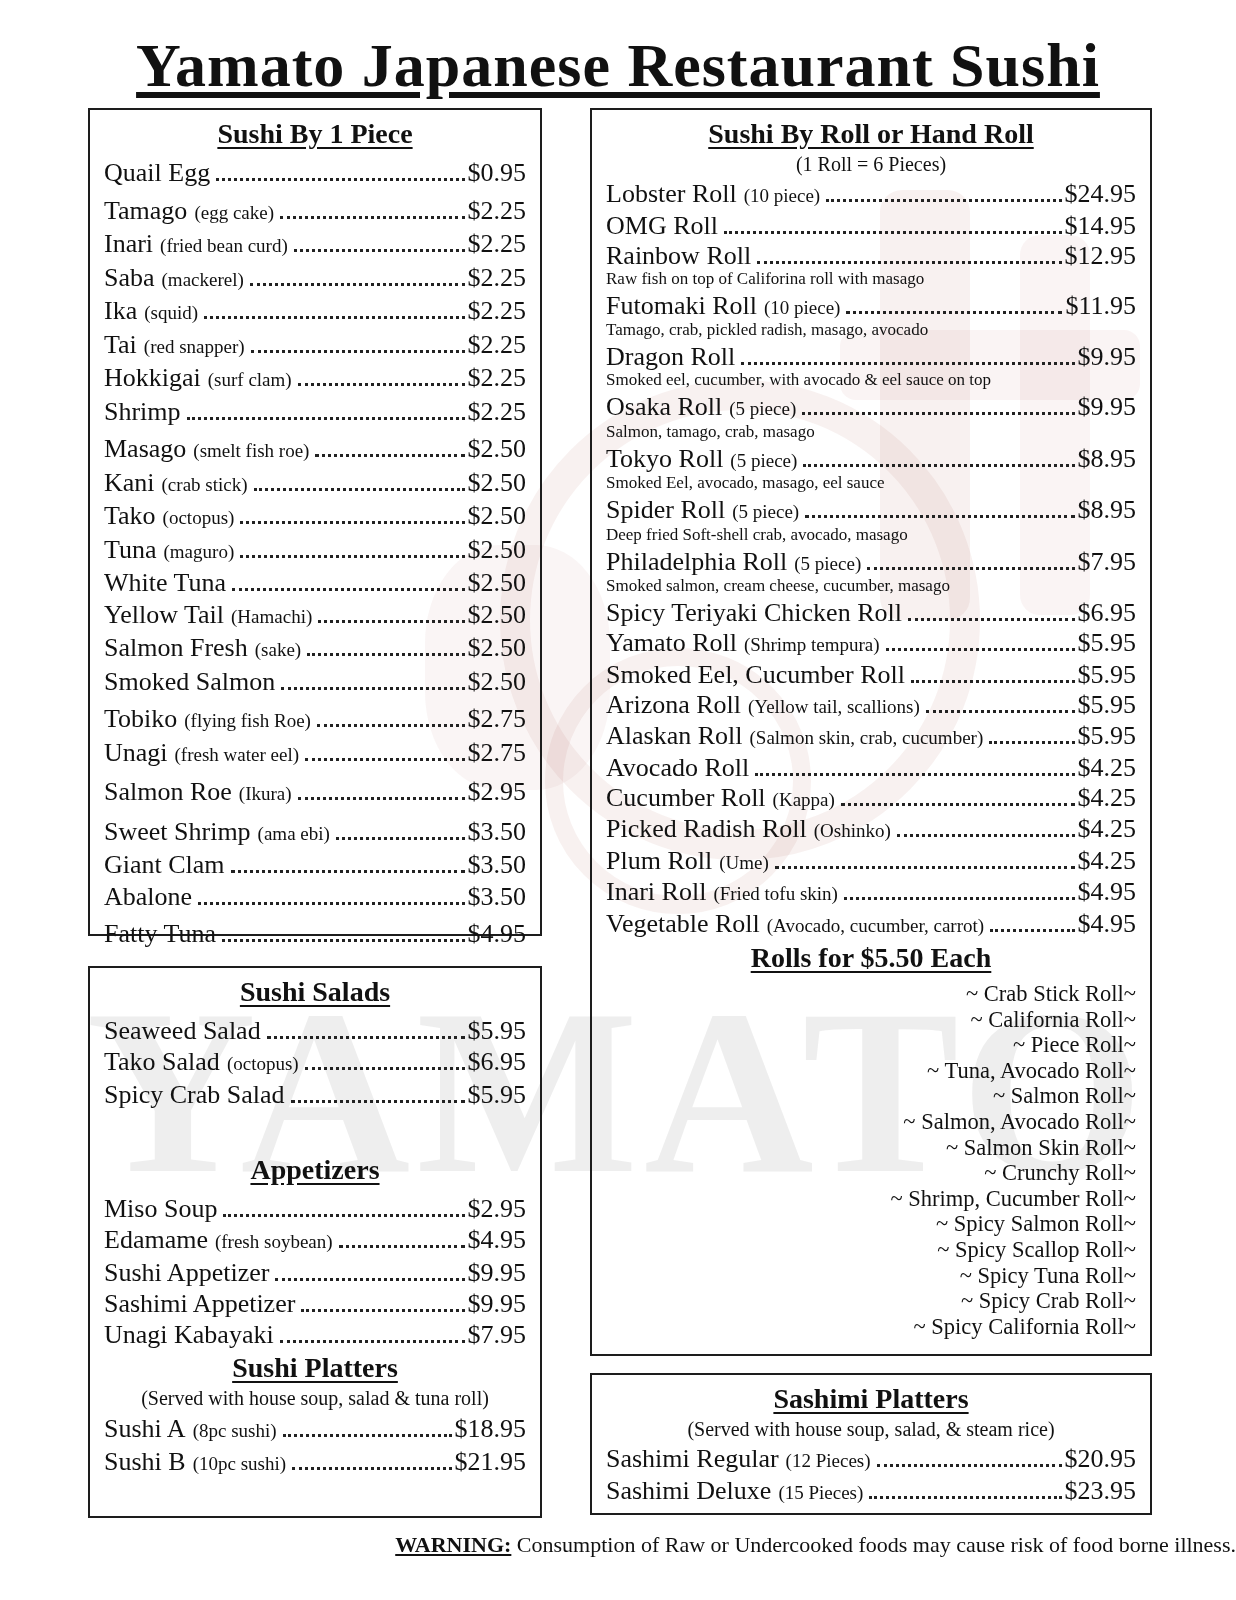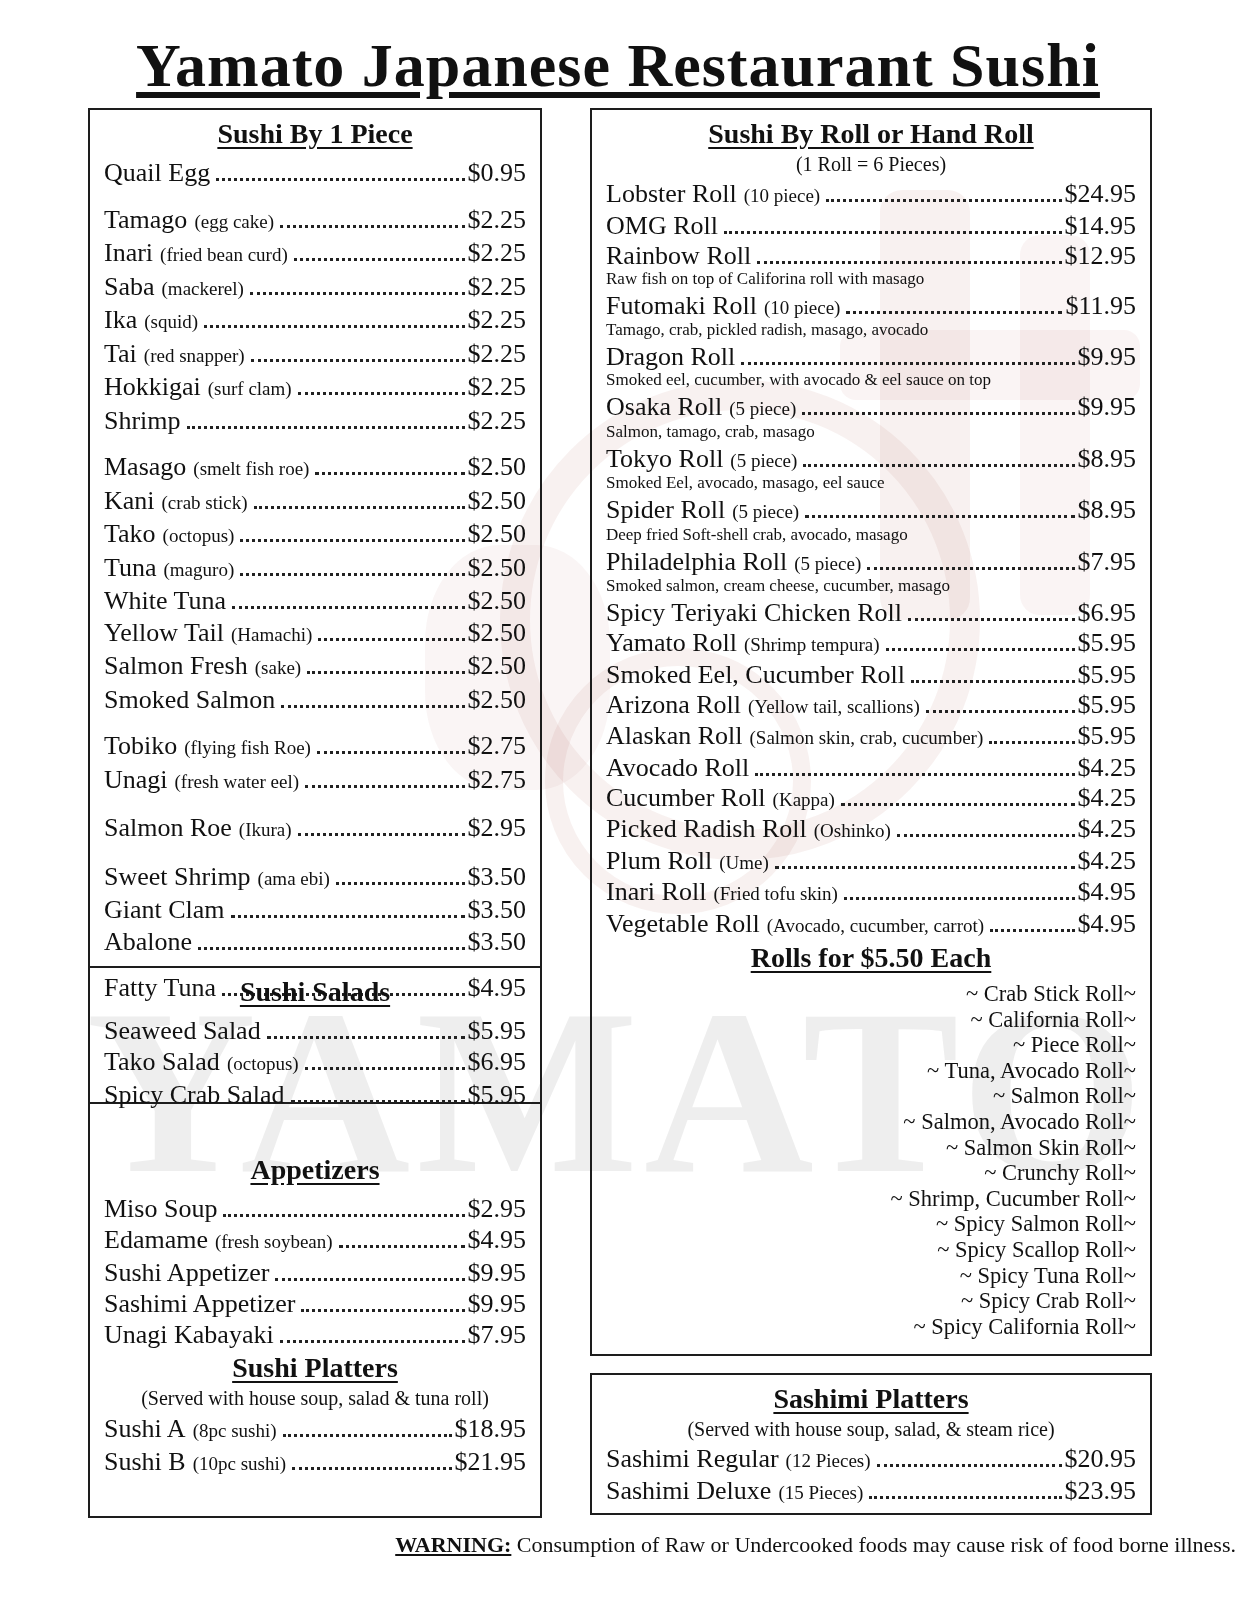--- a/index.html
+++ b/index.html
@@ -20,38 +20,38 @@
     color:rgba(150,150,150,0.16);letter-spacing:6px;line-height:1;white-space:nowrap;
   }
   
   .title{
     position:absolute;top:30px;left:0;width:100%;text-align:center;z-index:2;
     font-size:62px;font-weight:bold;text-decoration:underline;
     text-underline-offset:6px;letter-spacing:1px;margin:0;
   }
   
   .box{position:absolute;border:2px solid #1d1d1d;box-sizing:border-box;background:transparent;z-index:1;padding:6px 14px 0 14px;}
-  .box-left1{left:88px;top:108px;width:454px;height:996px;}
+  .box-left1{left:88px;top:108px;width:454px;height:828px;}
   .box-left2{left:88px;top:966px;width:454px;height:552px;}
   .box-right1{left:590px;top:108px;width:562px;height:1248px;}
   .box-right2{left:590px;top:1373px;width:562px;height:142px;}
   .section-heading{
     font-size:28px;font-weight:bold;text-align:center;text-decoration:underline;
     text-underline-offset:4px;margin:2px 0 7px 0;
   }
   .heading-gap1{margin-top:44px;}
   .heading-gap2{}
   .subnote{font-size:20px;text-align:center;margin:-4px 0 3px 0;}
   
   .row{display:flex;align-items:baseline;font-size:26px;line-height:30px;}
   .box-left1 .row{line-height:31.5px;}
   .box-left2 .row{line-height:31px;}
   .box-right1 .rolls .row{line-height:29.5px;}
   .box-right2 .row{line-height:30px;}
-  .row.gap{margin-top:15px;}
+  .row.gap{margin-top:6px;}
   .iname{white-space:nowrap;}
   .inote{font-size:19px;margin-left:7px;white-space:nowrap;}
   .leader{flex:1;border-bottom:3px dotted #222;margin:0 3px 7px 6px;min-width:12px;}
   .price{white-space:nowrap;}
   .desc{font-size:17px;line-height:21px;margin:-3px 0 2px 0;}
   
   .center-list{text-align:right;margin-top:4px;}
   .center-item{font-size:22.5px;line-height:25.6px;}
   
   .warning{position:absolute;left:0;top:1532px;width:100%;text-align:right;font-size:22px;z-index:1;}

